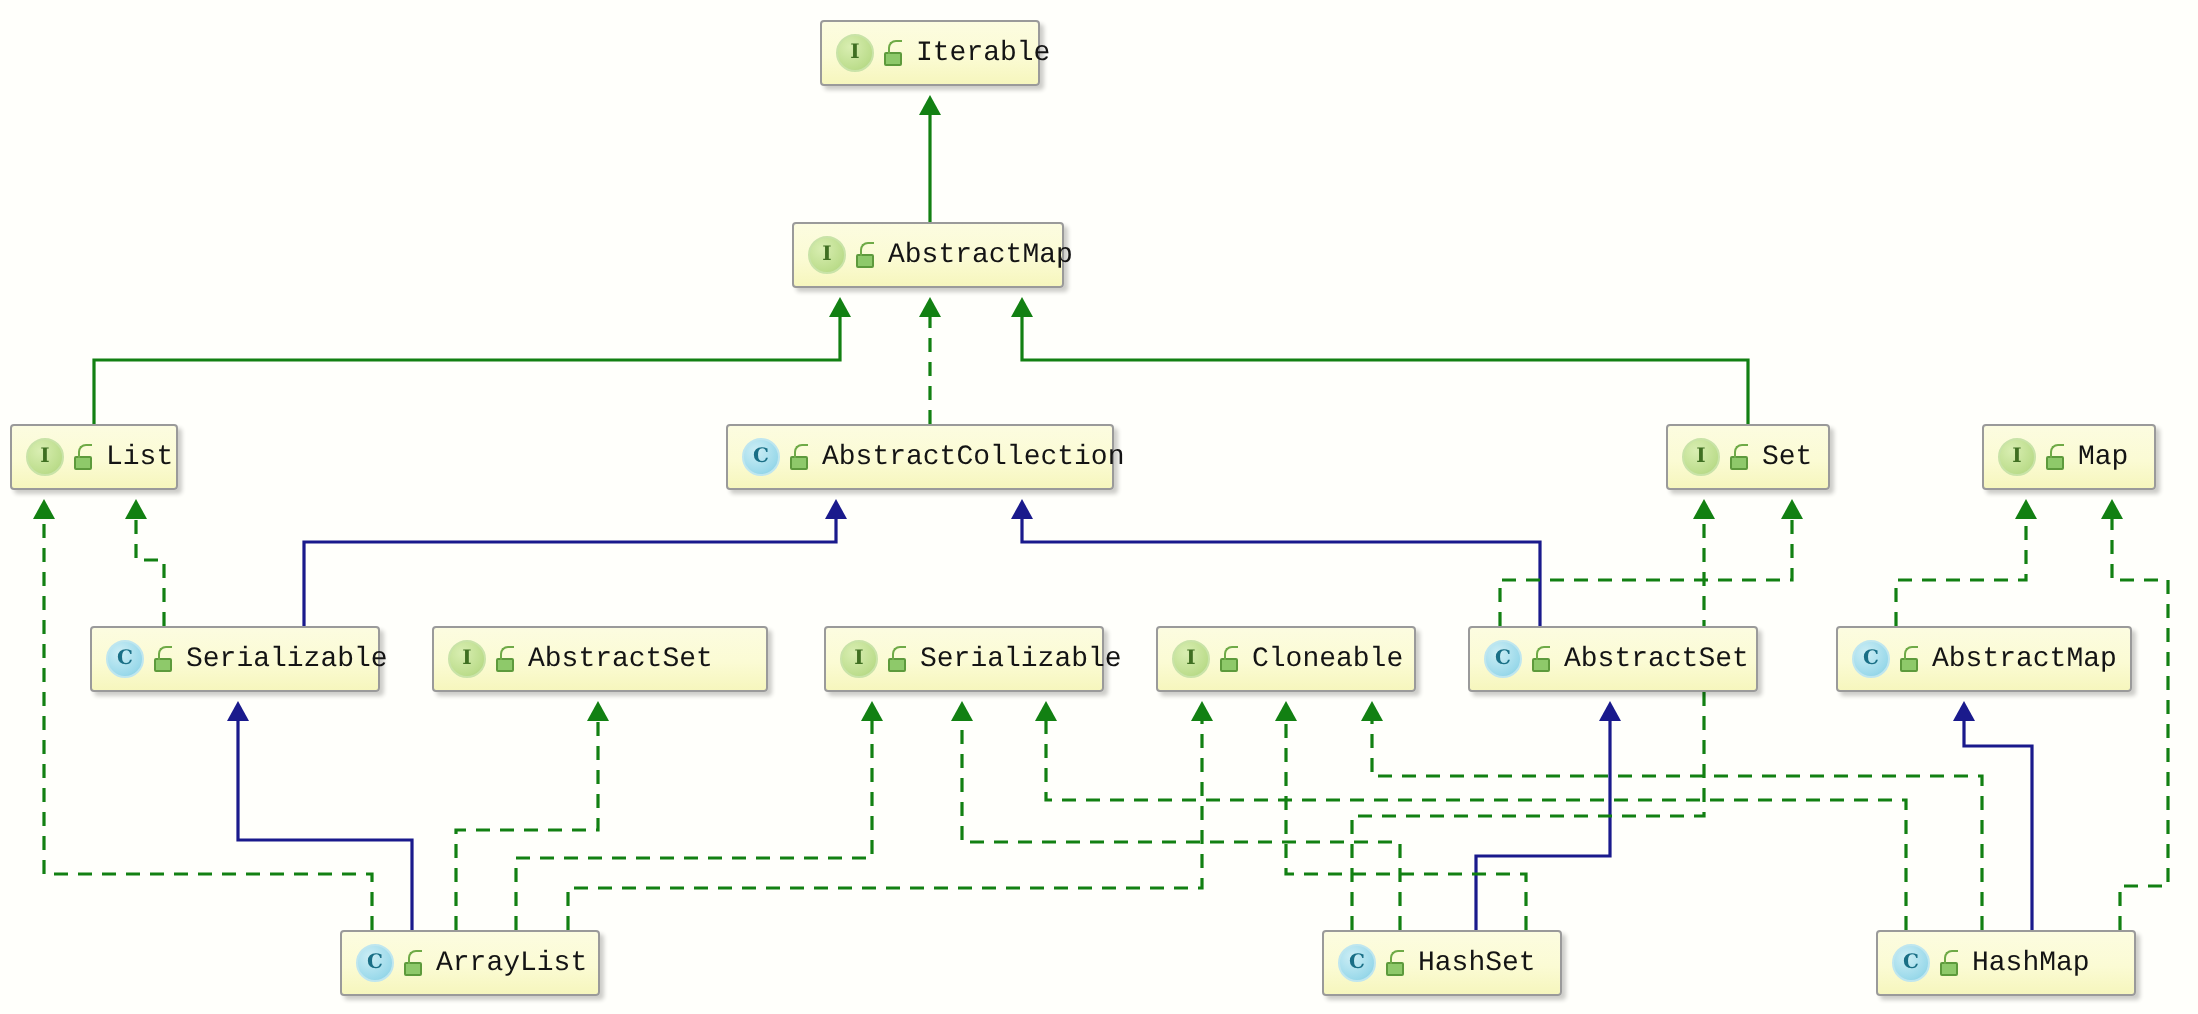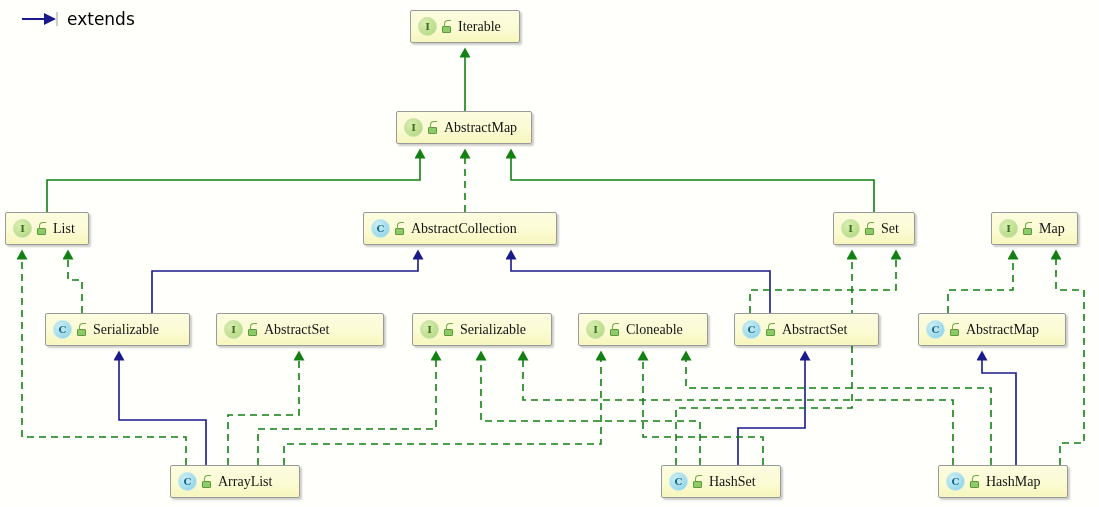--- a/index.html
+++ b/index.html
@@ -89,21 +89,21 @@
     top: 0;
     width: 7px;
     height: 7px;
     border: 1.6px solid #6faa47;
     border-bottom: none;
     border-right: none;
     border-radius: 4px 0 0 0;
     box-sizing: border-box;
   }
   .node .label {
-    font-family: Liberation Serif, serif;
+    font-family: Liberation Mono, monospace;
     font-size: 14px;
     color: #141414;
     white-space: nowrap;
     line-height: 1;
   }
   
   #legend {
     position: absolute;
     left: 20px;
     top: 6px;
@@ -253,30 +253,20 @@
 
        Cloneable --&gt;
       <g>
         <path d="M991,465 L991,388 L686,388 L686,359" stroke="#128012" stroke-dasharray="7,5" marker-end="url(#arrow-green)"></path>
       </g>
 
     </g>
   </svg>
 
   <div id="legend">
-    <div class="legend-row">
-      <div class="legend-swatch">
-        <svg width="40" height="18" viewBox="0 0 40 18" xmlns="http://www.w3.org/2000/svg">
-          <path d="M2,9 L26,9" stroke="#1a1a8c" stroke-width="2" fill="none"></path>
-          <path d="M24,3 L24,15 L36,9 z" fill="#1a1a8c"></path>
-          <path d="M37,2 L37,16" stroke="#9a9a9a" stroke-width="1" fill="none"></path>
-        </svg>
-      </div>
-      <div class="legend-label">extends</div>
-    </div>
   </div>
 
   <div id="node-layer">
       <div class="node iface" style="left: 410px; top: 10px; width: 110px;">
         <span class="icon-type">I</span>
         <span class="icon-lock"></span>
         <span class="label">Iterable</span>
       </div>
       <div class="node iface" style="left: 396px; top: 111px; width: 136px;">
         <span class="icon-type">I</span>

